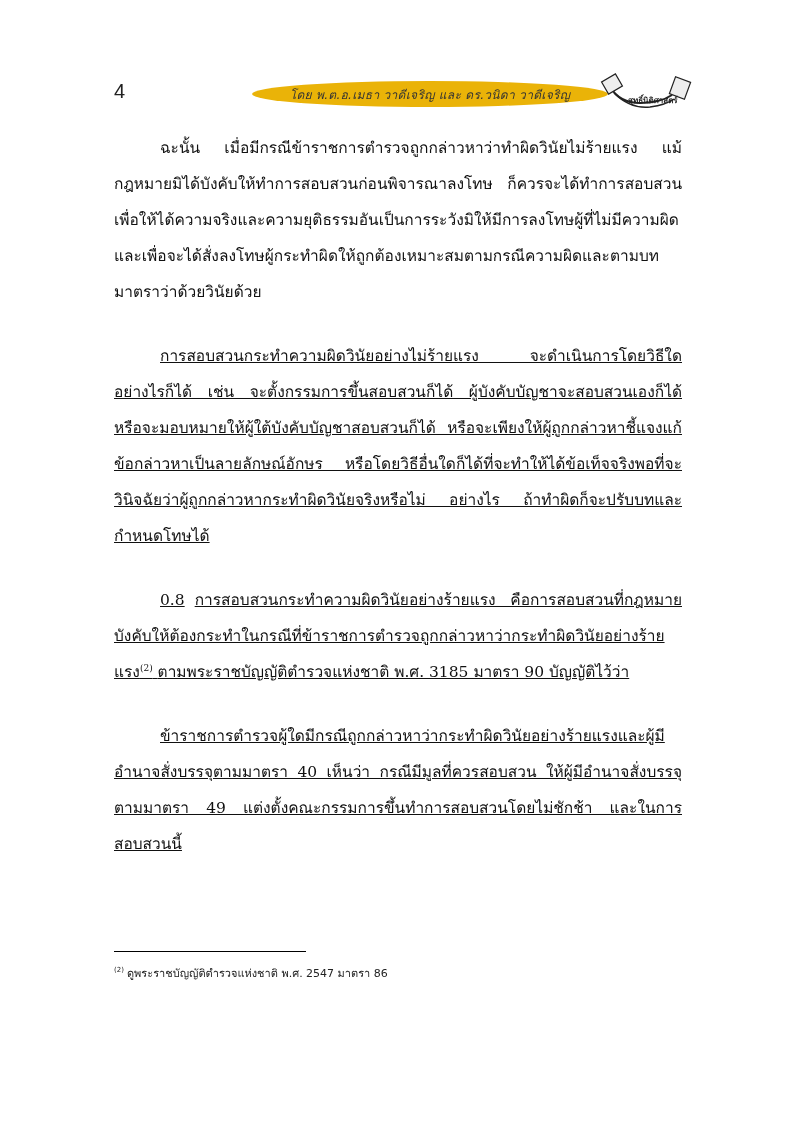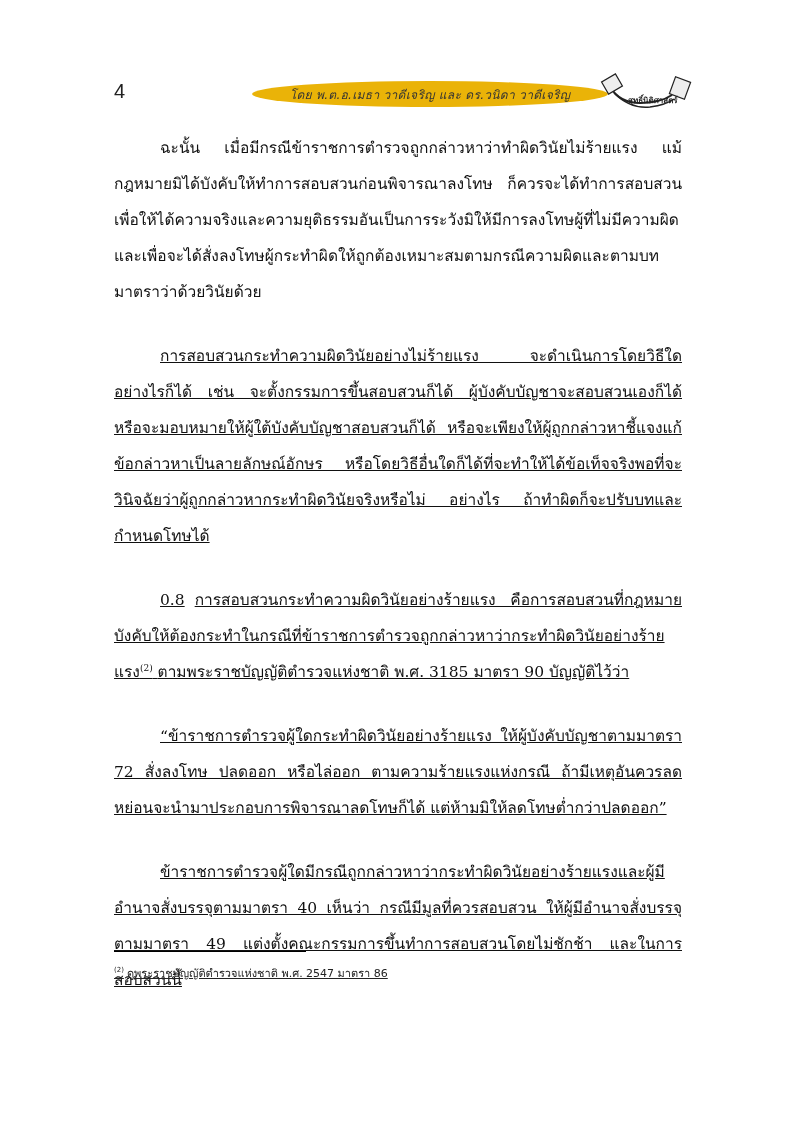--- a/index.html
+++ b/index.html
@@ -14,21 +14,21 @@
                  letter-spacing: 0.3px; font-style: italic; }
   .logo { position: absolute; left: 600px; top: 73px; width: 96px; height: 42px; font-weight: bold; }
   .body-text { position: absolute; left: 114px; top: 130px; width: 568px; font-size: 15.5px;
                line-height: 36px; text-align: justify; }
   .para { margin: 0 0 0 0; text-indent: 46px; }
   .para.spaced { margin-top: 28px; text-decoration: underline; }
   .para .lbl { margin-right: 10px; }
   sup { font-size: 9px; vertical-align: super; line-height: 0; }
   .fn-rule { position: absolute; left: 114px; top: 951px; width: 192px; height: 1px; background: #000; }
   .footnote { position: absolute; left: 114px; top: 964px; font-size: 11px; font-family: "DejaVu Sans", sans-serif;
-              color: #222; text-decoration: underline; }
+              color: #222; }
   .footnote sup { font-size: 7px; margin-right: 3px; }
 </style>
 </head>
 <body>
 
 <div class="page-number">4</div>
 
 <div class="header-banner">
   <span class="header-text">โดย พ.ต.อ.เมธา วาดีเจริญ และ ดร.วนิดา วาดีเจริญ</span>
 </div>
@@ -40,18 +40,17 @@
     <rect x="4" y="4" width="16" height="14" fill="#eee" stroke="#222" stroke-width="1.2" transform="rotate(-30 12 11)"></rect>
     <rect x="72" y="6" width="16" height="18" fill="#eee" stroke="#222" stroke-width="1.2" transform="rotate(20 80 15)"></rect>
     <text x="28" y="30" font-size="8" font-family="DejaVu Sans, sans-serif" fill="#222">สุทธิ์นิติศาสตร์</text>
   </svg>
 </div>
 
 <div class="body-text">
   <p class="para">ฉะนั้น เมื่อมีกรณีข้าราชการตำรวจถูกกล่าวหาว่าทำผิดวินัยไม่ร้ายแรง แม้กฎหมายมิได้บังคับให้ทำการสอบสวนก่อนพิจารณาลงโทษ ก็ควรจะได้ทำการสอบสวนเพื่อให้ได้ความจริงและความยุติธรรมอันเป็นการระวังมิให้มีการลงโทษผู้ที่ไม่มีความผิด และเพื่อจะได้สั่งลงโทษผู้กระทำผิดให้ถูกต้องเหมาะสมตามกรณีความผิดและตามบทมาตราว่าด้วยวินัยด้วย</p>
   <p class="para spaced">การสอบสวนกระทำความผิดวินัยอย่างไม่ร้ายแรง จะดำเนินการโดยวิธีใดอย่างไรก็ได้ เช่น จะตั้งกรรมการขึ้นสอบสวนก็ได้ ผู้บังคับบัญชาจะสอบสวนเองก็ได้ หรือจะมอบหมายให้ผู้ใต้บังคับบัญชาสอบสวนก็ได้ หรือจะเพียงให้ผู้ถูกกล่าวหาชี้แจงแก้ข้อกล่าวหาเป็นลายลักษณ์อักษร หรือโดยวิธีอื่นใดก็ได้ที่จะทำให้ได้ข้อเท็จจริงพอที่จะวินิจฉัยว่าผู้ถูกกล่าวหากระทำผิดวินัยจริงหรือไม่ อย่างไร ถ้าทำผิดก็จะปรับบทและกำหนดโทษได้</p>
   <p class="para spaced"><span class="lbl">0.8</span><span>การสอบสวนกระทำความผิดวินัยอย่างร้ายแรง คือการสอบสวนที่กฎหมายบังคับให้ต้องกระทำในกรณีที่ข้าราชการตำรวจถูกกล่าวหาว่ากระทำผิดวินัยอย่างร้ายแรง</span><sup>(2)</sup> <span>ตามพระราชบัญญัติตำรวจแห่งชาติ พ.ศ. 3185 มาตรา 90 บัญญัติไว้ว่า</span></p>
-  <p class="para spaced">“ข้าราชการตำรวจผู้ใดกระทำผิดวินัยอย่างร้ายแรง ให้ผู้บังคับบัญชาตามมาตรา 72 สั่งลงโทษ ปลดออก หรือไล่ออก ตามความร้ายแรงแห่งกรณี ถ้ามีเหตุอันควรลดหย่อนจะนำมาประกอบการพิจารณาลดโทษก็ได้ แต่ห้ามมิให้ลดโทษต่ำกว่าปลดออก”</p>
   <p class="para spaced">ข้าราชการตำรวจผู้ใดมีกรณีถูกกล่าวหาว่ากระทำผิดวินัยอย่างร้ายแรงและผู้มีอำนาจสั่งบรรจุตามมาตรา 40 เห็นว่า กรณีมีมูลที่ควรสอบสวน ให้ผู้มีอำนาจสั่งบรรจุตามมาตรา 49 แต่งตั้งคณะกรรมการขึ้นทำการสอบสวนโดยไม่ชักช้า และในการสอบสวนนี้</p>
 </div>
 
 <div class="fn-rule"></div>
 <div class="footnote"><sup>(2)</sup><span>ดูพระราชบัญญัติตำรวจแห่งชาติ พ.ศ. 2547 มาตรา 86</span></div>
 
 </body></html>

